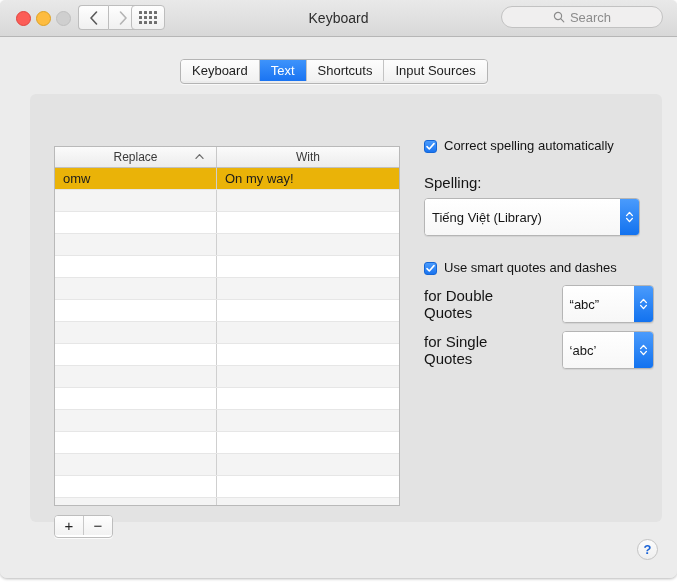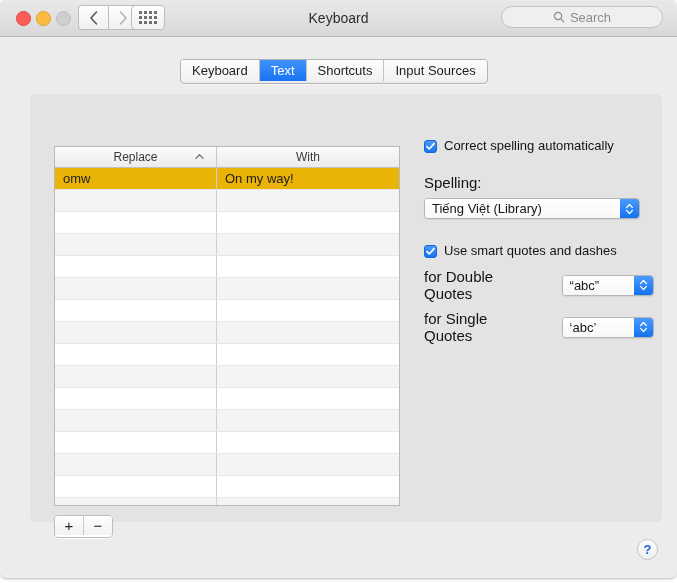--- a/index.html
+++ b/index.html
@@ -242,21 +242,21 @@
   }
   .cbox-label { font-size: 13px; color: #141414; }
 
   .field-label {
     font-size: 15px;
     color: #141414;
   }
 
   .popup {
     display: flex;
-    height: 21px;
+    height: 38px;
     border: 1px solid #b5b5b5;
     border-radius: 4px;
     background: #ffffff;
     box-sizing: border-box;
     overflow: hidden;
     box-shadow: 0 1px 1px rgba(0,0,0,0.07);
     align-items: stretch;
   }
   .popup .pv {
     flex: 1;

